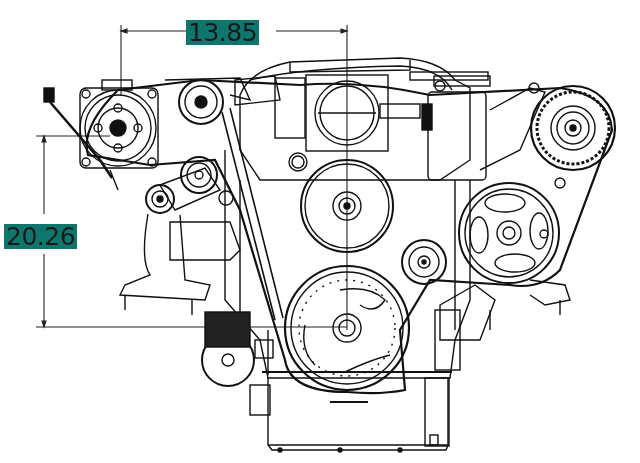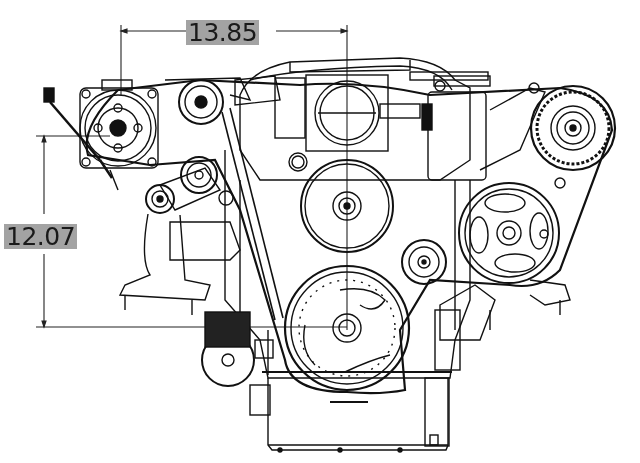--- a/index.html
+++ b/index.html
@@ -1,18 +1,18 @@
 <!DOCTYPE html>
 <html><head>
 <meta charset="utf-8">
 <style>
   html, body { margin: 0; padding: 0; background: #ffffff; }
   body { width: 640px; height: 463px; overflow: hidden; position: relative; font-family: "Liberation Sans", sans-serif; }
   #drawing { position: absolute; left: 0; top: 0; width: 640px; height: 463px; }
-  .dim-label { position: absolute; font-family: "DejaVu Sans", sans-serif; font-size: 25px; color: #1a1a1a; background: #a3a3a3; padding: 0 2px; line-height: 1; letter-spacing: -0.5px; }
+  .dim-label { position: absolute; font-family: "DejaVu Sans", sans-serif; font-size: 25px; color: #1a1a1a; background: #0f766e; padding: 0 2px; line-height: 1; letter-spacing: -0.5px; }
   #dim-width-label { left: 186px; top: 20px; }
   #dim-height-label { left: 4px; top: 224px; }
 </style>
 </head>
 <body>
 
 <svg id="drawing" viewBox="0 0 640 463" xmlns="http://www.w3.org/2000/svg" fill="none" stroke="#111" stroke-width="1.4">
 
   <g stroke="#222" stroke-width="1.1">
     <line x1="121" y1="25" x2="121" y2="95"></line>
@@ -196,13 +196,13 @@
     <circle cx="228" cy="360" r="6"></circle>
     <rect x="205" y="312" width="45" height="35" fill="#222"></rect>
     <rect x="255" y="340" width="18" height="18"></rect>
     <rect x="250" y="385" width="20" height="30"></rect>
     <line x1="268" y1="330" x2="268" y2="375"></line>
   </g>
 
 </svg>
 
 <div class="dim-label" id="dim-width-label">13.85</div>
-<div class="dim-label" id="dim-height-label">12.07</div>
+<div class="dim-label" id="dim-height-label">20.26</div>
 
 </body></html>

